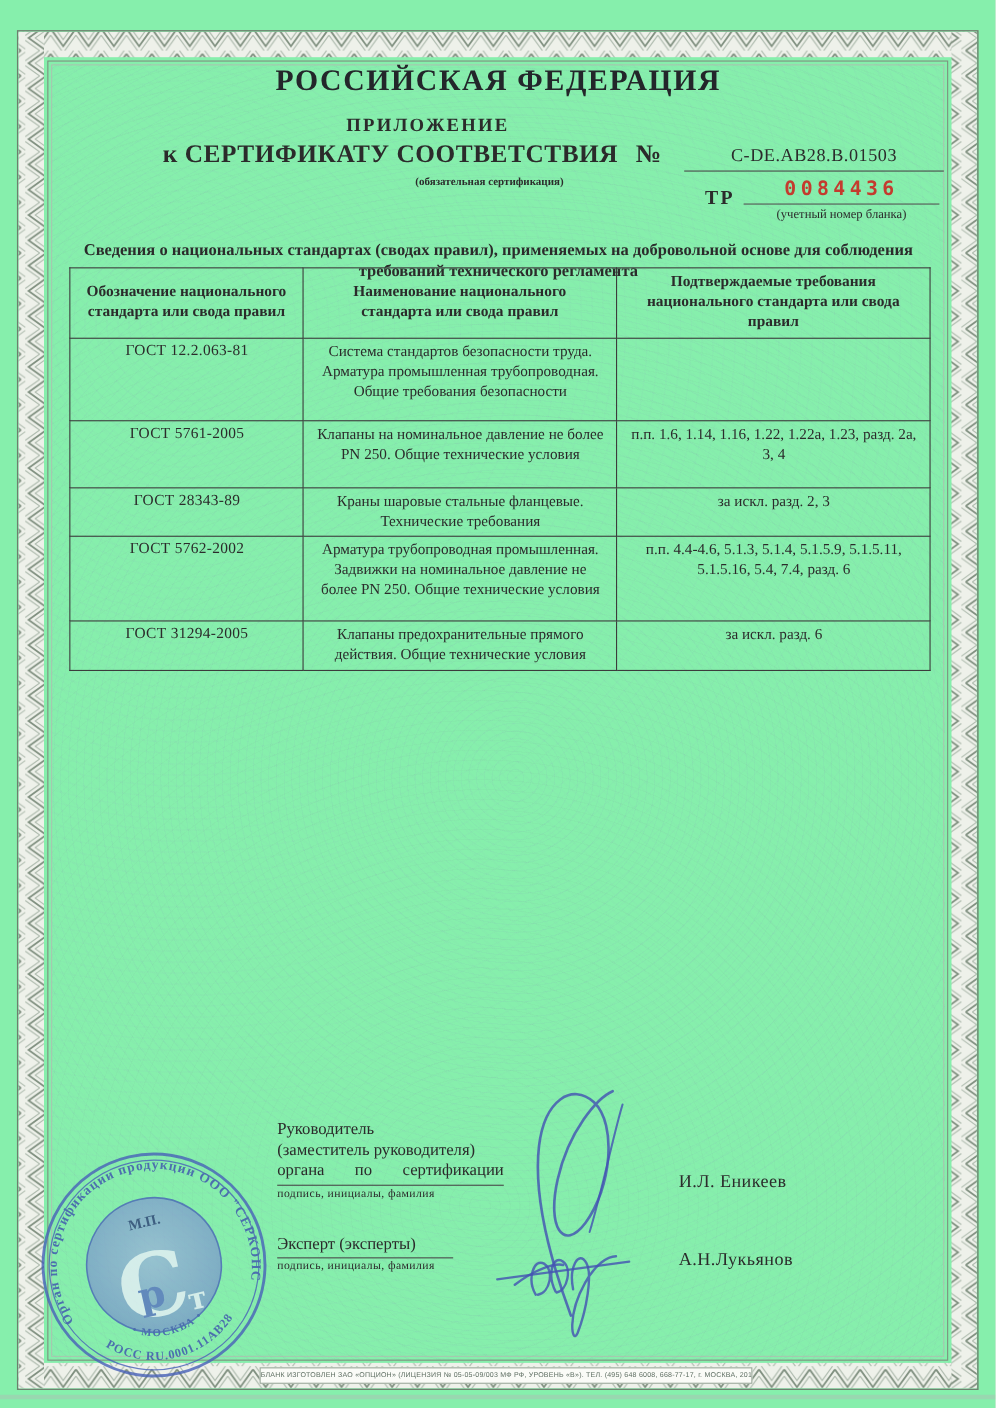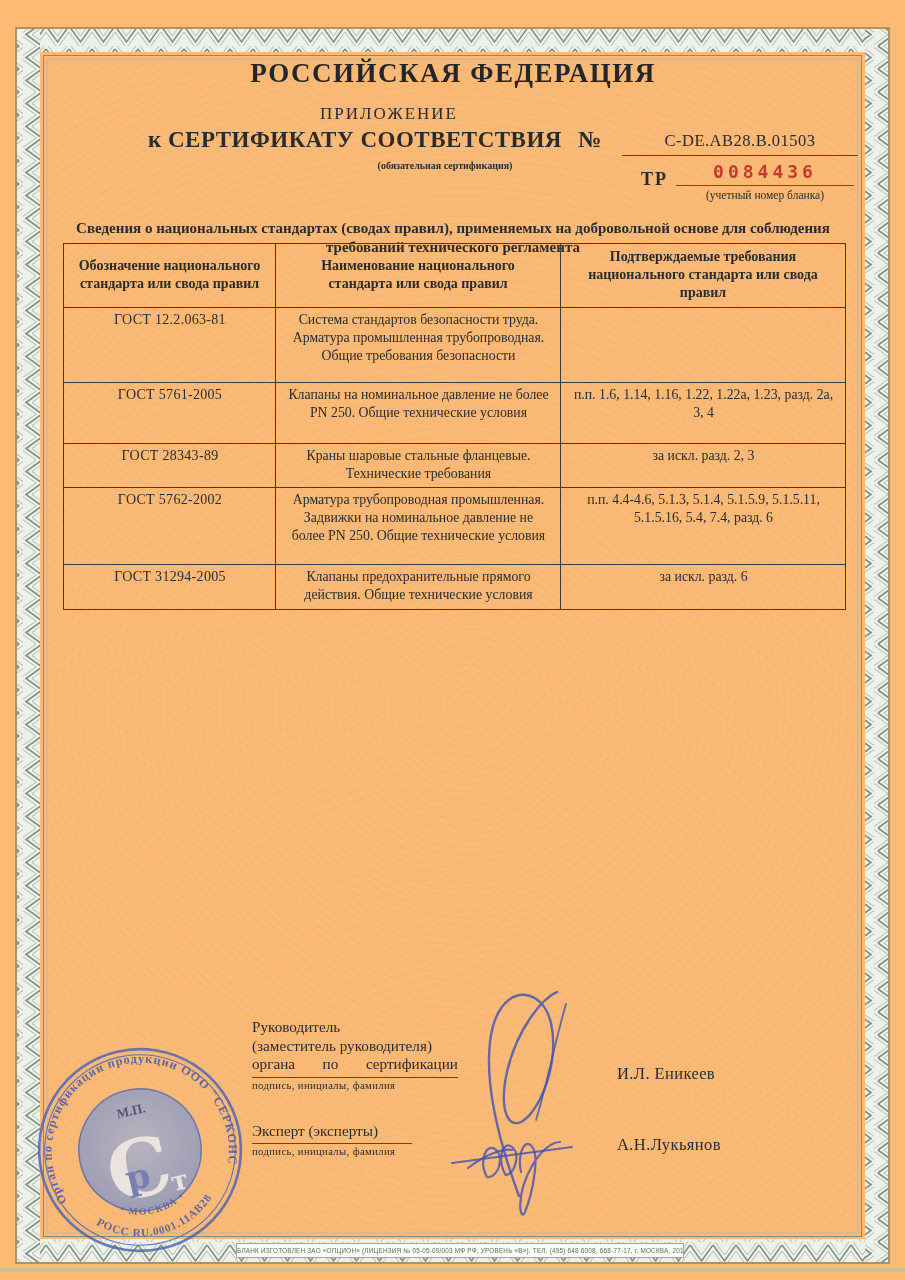--- a/index.html
+++ b/index.html
@@ -1,34 +1,34 @@
 <!DOCTYPE html>
 <html><head>
 <meta charset="utf-8">
 <style>
   html,body{margin:0;padding:0;background:#e9e9e6;}
   .sheet{
     position:relative; width:905px; height:1280px; overflow:hidden;
-    background:#fdba74;
+    background:#86efac;
     font-family:"Liberation Serif","DejaVu Serif",serif;
     color:#2b2b2b;
   }
   .watermark{
     position:absolute; left:46px; top:58px; width:813px; height:1180px;
     background-image:
       repeating-radial-gradient(circle at 52% 55%, rgba(125,140,185,.06) 0 1px, transparent 1px 7px),
       repeating-radial-gradient(circle at 48% 88%, rgba(120,150,140,.05) 0 1px, transparent 1px 9px),
       repeating-radial-gradient(circle at 15% 20%, rgba(140,150,190,.04) 0 1.5px, transparent 1.5px 10px),
       repeating-linear-gradient(40deg, rgba(140,150,190,.03) 0 2px, transparent 2px 6px);
   }
   .frame{position:absolute; left:0; top:0;}
   .abs{position:absolute;}
   .ctr{text-align:center;}
   .t-fed{left:48px; top:58px; width:810px; font-size:27px; font-weight:bold; letter-spacing:1.5px; color:#23262a;}
-  .t-pril{left:48px; top:104px; width:682px; font-size:17px; font-weight:normal; letter-spacing:2px;}
+  .t-pril{left:48px; top:104px; width:682px; font-size:17px; font-weight:bold; letter-spacing:2px;}
   .cert-phrase{left:148px; top:127px; font-size:23px; font-weight:bold; letter-spacing:.5px;}
   .no-sign{left:578px; top:127px; font-size:23px; font-weight:bold;}
   .cert-num{left:622px; top:131px; width:236px; text-align:center; font-size:16.5px; letter-spacing:.5px;
     border-bottom:1.6px solid #4a4a4a; padding-bottom:4px;}
   .cert-kind{left:250px; top:160px; width:390px; font-size:10px; font-weight:bold;}
   .tr-label{left:641px; top:169px; font-size:18px; font-weight:bold; letter-spacing:2px;}
   .blank-num{left:676px; top:161px; width:178px; text-align:center;
     font-family:"DejaVu Sans Mono",monospace; font-size:18px; font-weight:bold; letter-spacing:4px;
     border-bottom:1.4px solid #555; padding-bottom:3px;}
   .blank-cap{left:676px; top:189px; width:178px; font-size:11.5px;}

